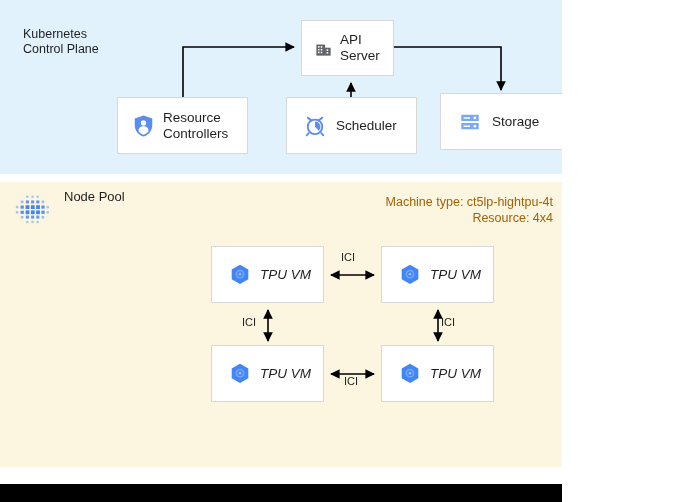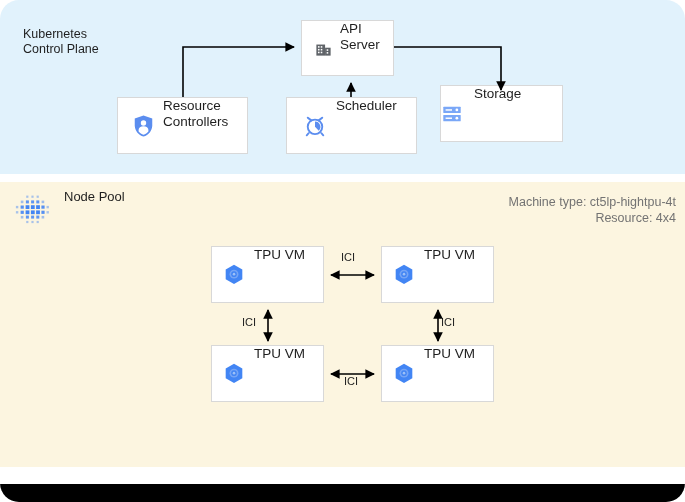--- a/index.html
+++ b/index.html
@@ -7,25 +7,24 @@
     margin: 0;
     padding: 0;
     background: #ffffff;
   }
   body {
     font-family: "Liberation Sans", sans-serif;
     -webkit-font-smoothing: antialiased;
   }
   #canvas {
     position: relative;
-    width: 685px;
+    width: 562px;
     height: 502px;
     background: #ffffff;
     overflow: hidden;
-    border-radius: 19px;
   }
 
   
   .band {
     position: absolute;
     left: 0;
     width: 685px;
   }
   #control-plane-band {
     top: 0px;
@@ -62,31 +61,32 @@
     line-height: 16px;
   }
 
   
   #node-pool-meta {
     position: absolute;
     right: 9px;
     top: 195px;
     text-align: right;
     font-size: 12.5px;
-    color: #737373;
+    color: #a16207;
     line-height: 15.5px;
   }
 
   
   .box {
     position: absolute;
     background: #ffffff;
     border: 1px solid #d8d8d8;
     box-sizing: border-box;
     display: flex;
+    align-items: center;
     justify-content: flex-start;
   }
   .box-label {
     font-size: 13.5px;
     color: #1f1f1f;
     line-height: 16px;
     white-space: pre-line;
   }
   .box .icon-slot {
     flex: 0 0 auto;
@@ -95,28 +95,29 @@
     justify-content: center;
   }
 
   
   #box-api-server   { left: 301px; top: 20px;  width: 93px;  height: 56px;  padding-left: 12px; }
   #box-api-server .box-label { margin-left: 7px; }
   #box-resource-controllers { left: 117px; top: 97px; width: 131px; height: 57px; padding-left: 15px; }
   #box-resource-controllers .box-label { margin-left: 9px; }
   #box-scheduler    { left: 286px; top: 97px;  width: 131px; height: 57px; padding-left: 17px; }
   #box-scheduler .box-label { margin-left: 10px; }
-  #box-storage      { left: 440px; top: 85px;  width: 123px; height: 57px; }
+  #box-storage      { left: 440px; top: 93px;  width: 123px; height: 57px; padding-left: 18px; }
   #box-storage .box-label { margin-left: 11px; }
 
   
   .tpu-box {
     width: 113px;
     height: 57px;
-    padding-left: 12px;
+    padding-left: 18px;
+    font-style: italic;
   }
   .tpu-box .box-label { margin-left: 10px; }
   #tpu-vm-0 { left: 211px; top: 246px; }
   #tpu-vm-1 { left: 381px; top: 246px; }
   #tpu-vm-2 { left: 211px; top: 345px; }
   #tpu-vm-3 { left: 381px; top: 345px; }
 
   
   #connectors {
     position: absolute;

